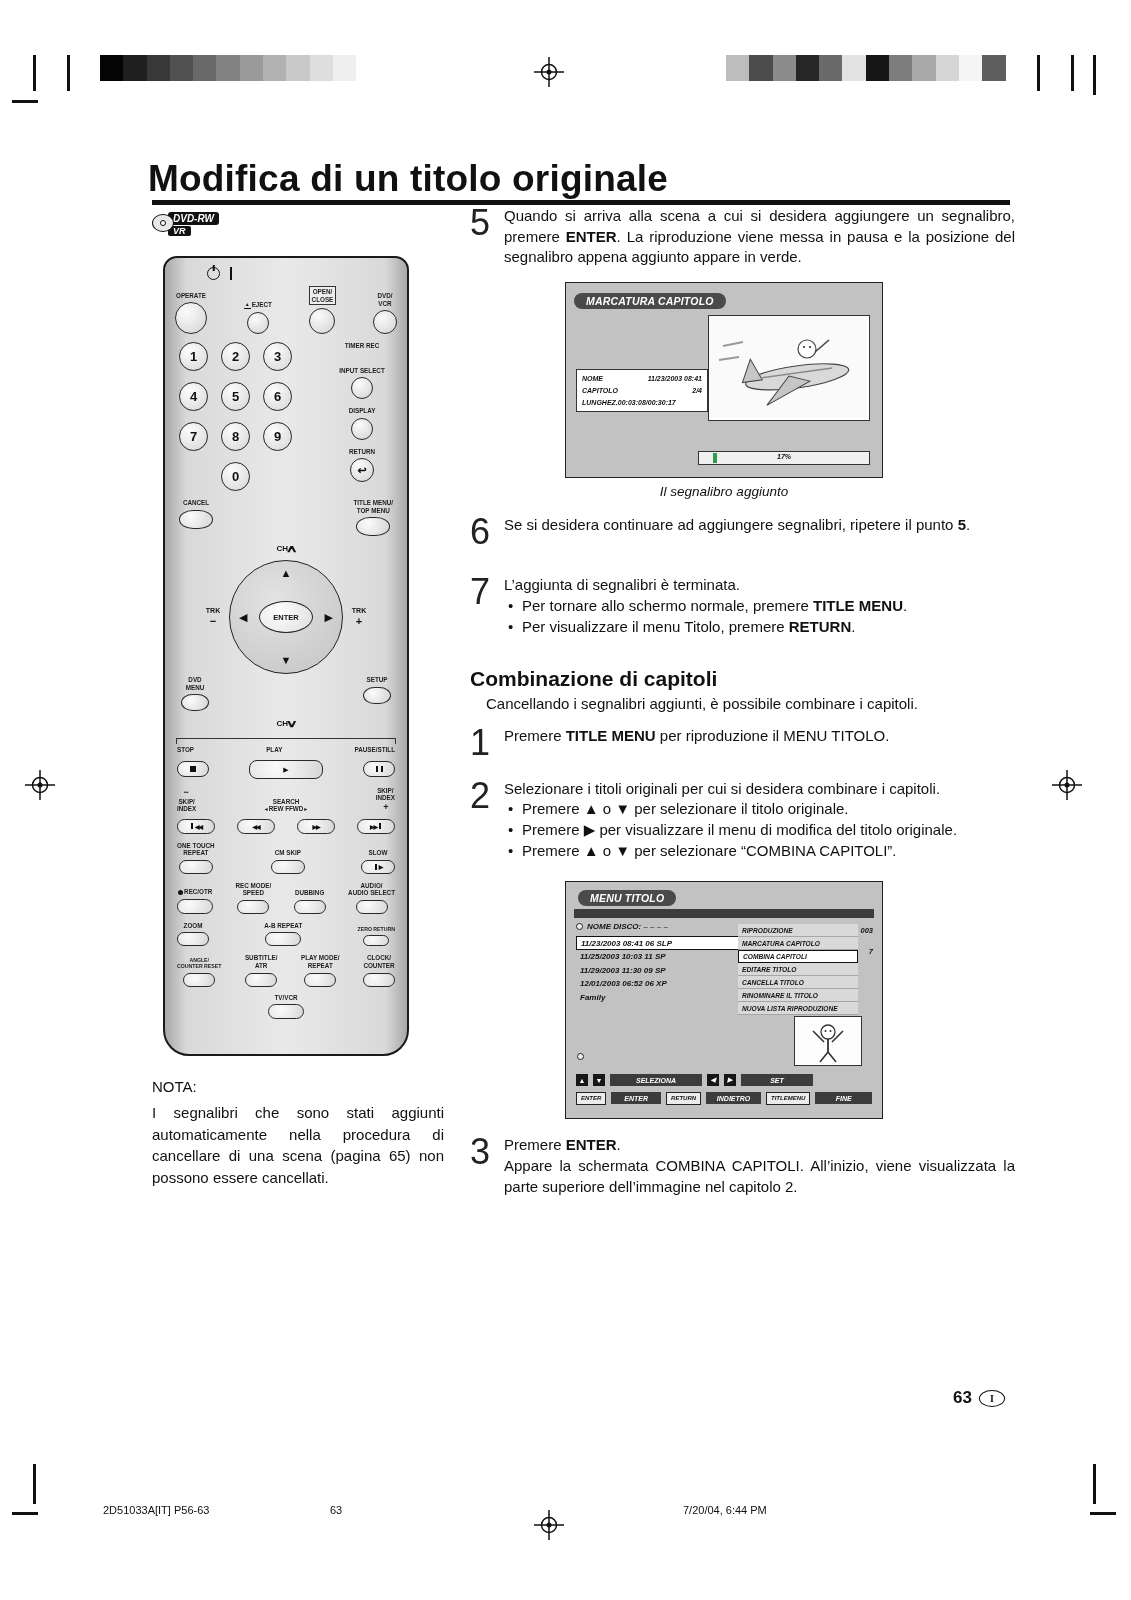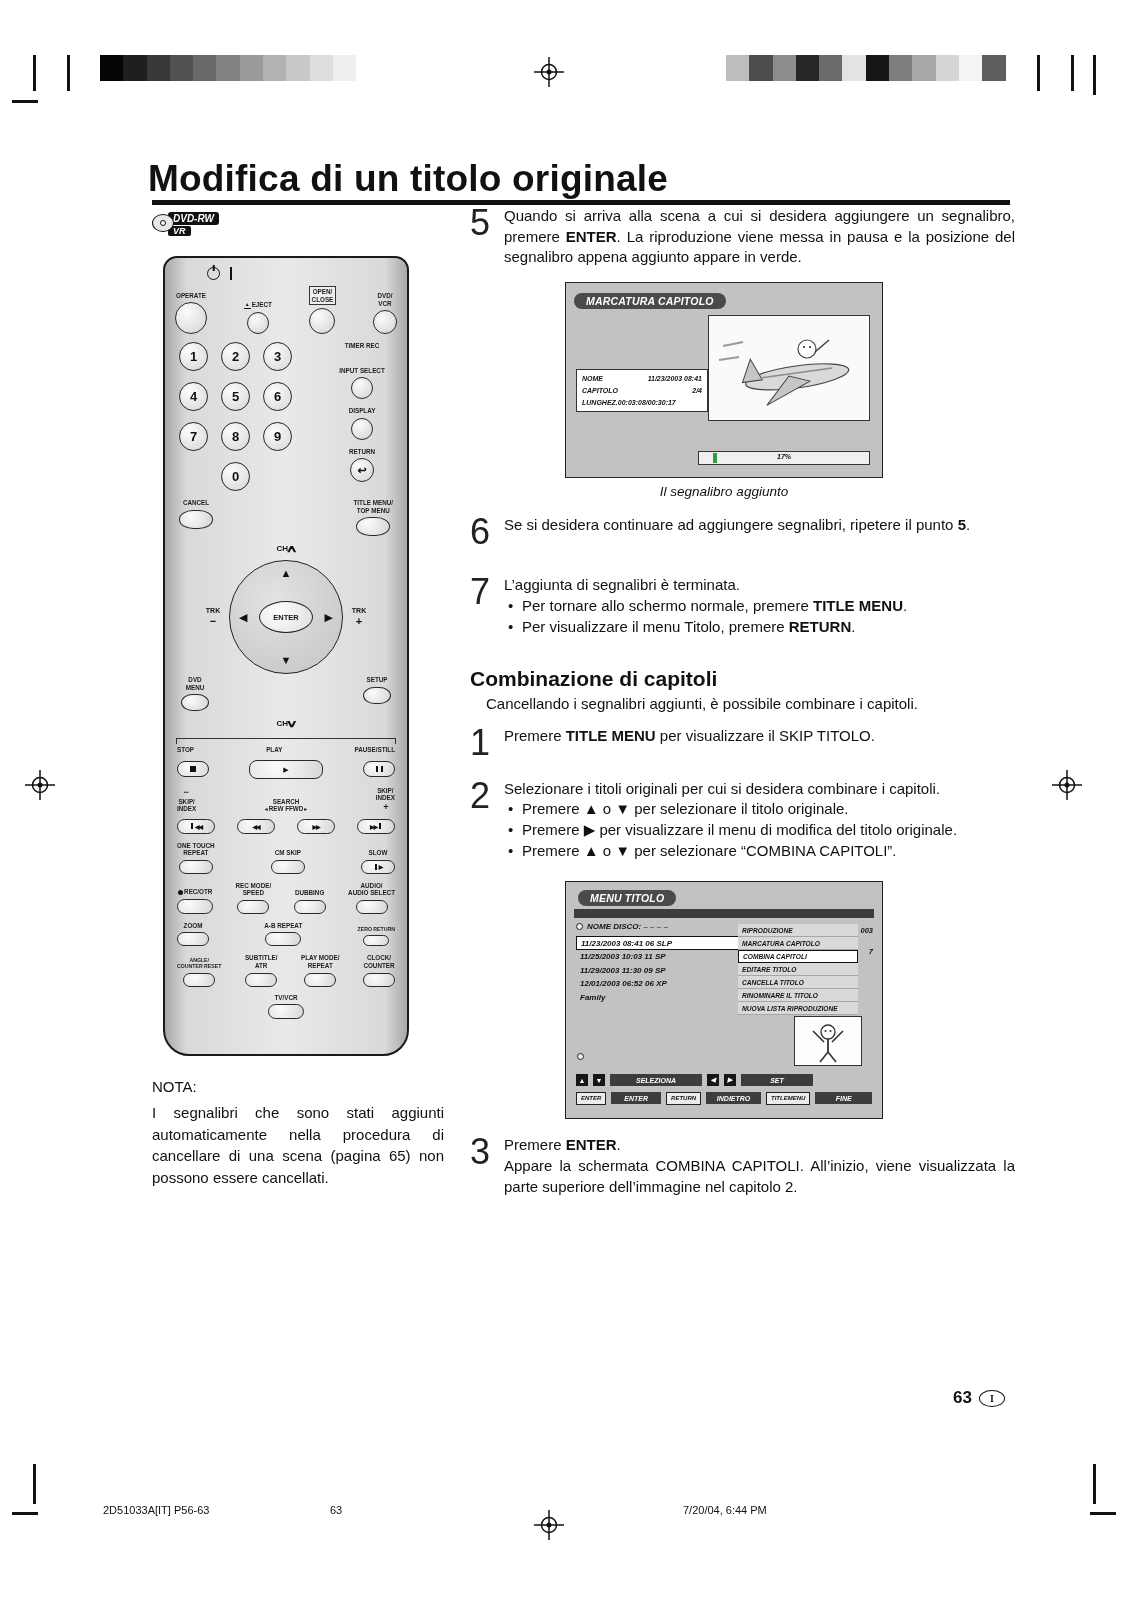--- a/index.html
+++ b/index.html
@@ -568,21 +568,21 @@
         <div class="bullet"><span>Per tornare allo schermo normale, premere </span><span class="b">TITLE MENU</span><span>.</span></div>
         <div class="bullet"><span>Per visualizzare il menu Titolo, premere </span><span class="b">RETURN</span><span>.</span></div>
       </div>
     </div>
 
     <div class="sec-head">Combinazione di capitoli</div>
     <div class="sec-intro">Cancellando i segnalibri aggiunti, è possibile combinare i capitoli.</div>
 
     <div class="step" style="margin-top:14px;">
       <div class="step-num">1</div>
-      <div class="step-body"><span>Premere </span><span class="b">TITLE MENU</span><span> per visualizzare il SKIP TITOLO.</span></div>
+      <div class="step-body"><span>Premere </span><span class="b">TITLE MENU</span><span> per riproduzione il MENU TITOLO.</span></div>
     </div>
 
     <div class="step" style="margin-top:18px;">
       <div class="step-num">2</div>
       <div class="step-body">
         <div>Selezionare i titoli originali per cui si desidera combinare i capitoli.</div>
         <div class="bullet">Premere ▲ o ▼ per selezionare il titolo originale.</div>
         <div class="bullet">Premere ▶ per visualizzare il menu di modifica del titolo originale.</div>
         <div class="bullet">Premere ▲ o ▼ per selezionare “COMBINA CAPITOLI”.</div>
       </div>

